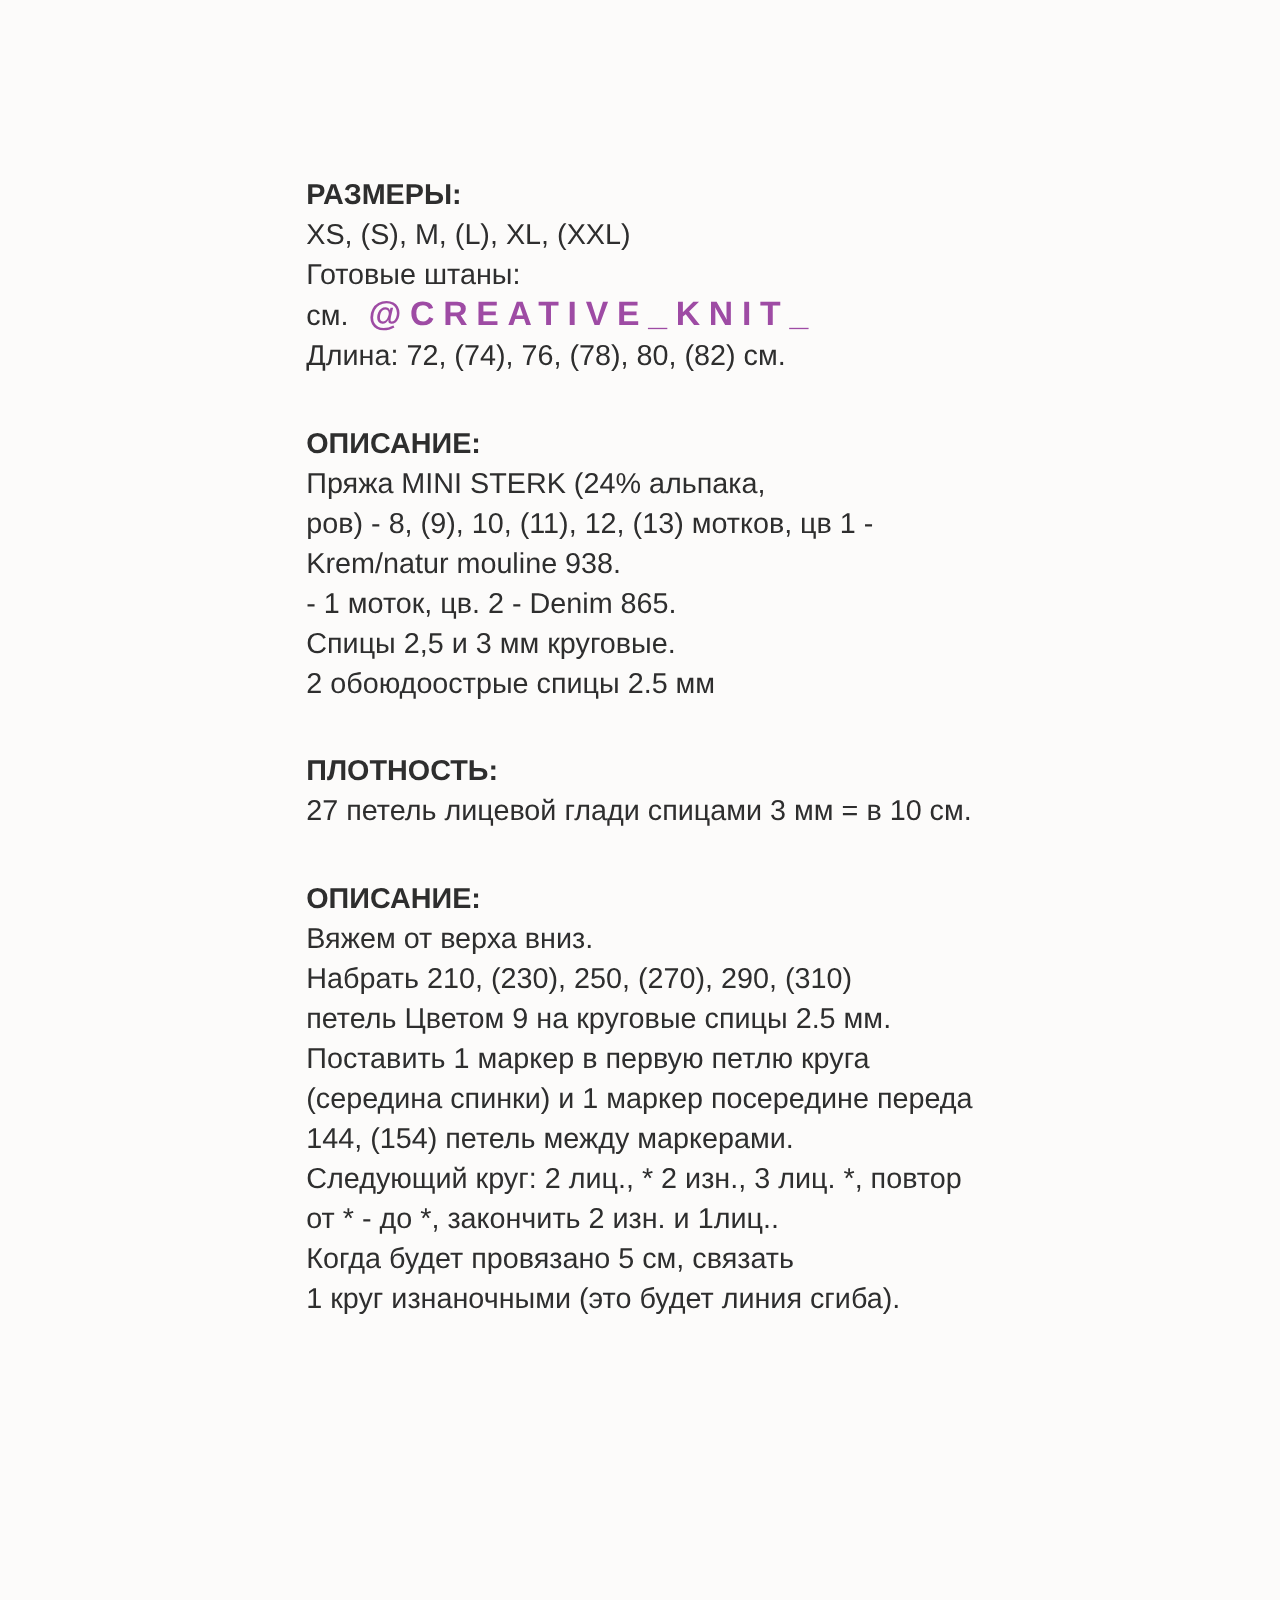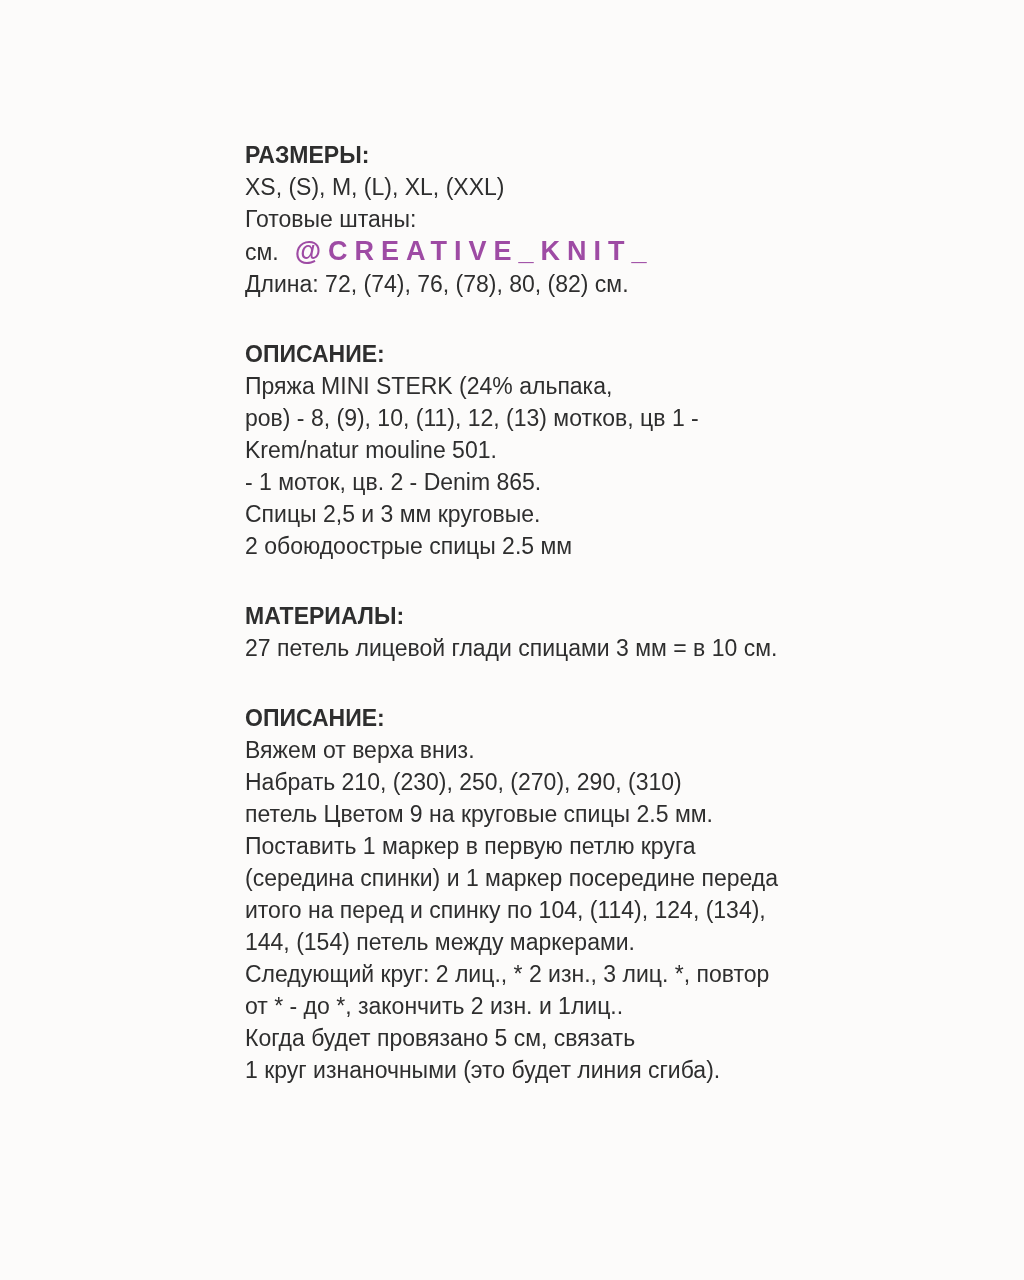--- a/index.html
+++ b/index.html
@@ -60,41 +60,40 @@
     <div class="line">
       <span>см.</span><span class="watermark">@CREATIVE_KNIT_</span>
     </div>
     <div class="line">Длина: 72, (74), 76, (78), 80, (82) см.</div>
   </section>
 
   <section class="section">
     <h2 class="heading">ОПИСАНИЕ:</h2>
     <div class="line">Пряжа MINI STERK (24% альпака,</div>
     <div class="line">ров) - 8, (9), 10, (11), 12, (13) мотков, цв 1 -</div>
-    <div class="line">Krem/natur mouline 501.</div>
+    <div class="line">Krem/natur mouline 938.</div>
     <div class="line">- 1 моток, цв. 2 - Denim 865.</div>
     <div class="line">Спицы 2,5 и 3 мм круговые.</div>
     <div class="line">2 обоюдоострые спицы 2.5 мм</div>
   </section>
 
   <section class="section">
-    <h2 class="heading">МАТЕРИАЛЫ:</h2>
+    <h2 class="heading">ПЛОТНОСТЬ:</h2>
     <div class="line">27 петель лицевой глади спицами 3 мм = в 10 см.</div>
   </section>
 
   <section class="section">
     <h2 class="heading">ОПИСАНИЕ:</h2>
     <div class="line bold">Вяжем от верха вниз.</div>
     <div class="line">
       <span class="bold">Набрать</span><span> 210, (230), 250, (270), 290, (310)</span>
     </div>
     <div class="line">петель Цветом 9 на круговые спицы 2.5 мм.</div>
     <div class="line">Поставить 1 маркер в первую петлю круга</div>
     <div class="line">(середина спинки) и 1 маркер посередине переда</div>
-    <div class="line">итого на перед и спинку по 104, (114), 124, (134),</div>
     <div class="line">144, (154) петель между маркерами.</div>
     <div class="line">
       <span class="bold">Следующий круг:</span><span> 2 лиц., * 2 изн., 3 лиц. *, повтор</span>
     </div>
     <div class="line">от * - до *, закончить 2 изн. и 1лиц..</div>
     <div class="line">Когда будет провязано 5 см, связать</div>
     <div class="line">1 круг изнаночными (это будет линия сгиба).</div>
   </section>
 
 </main>

